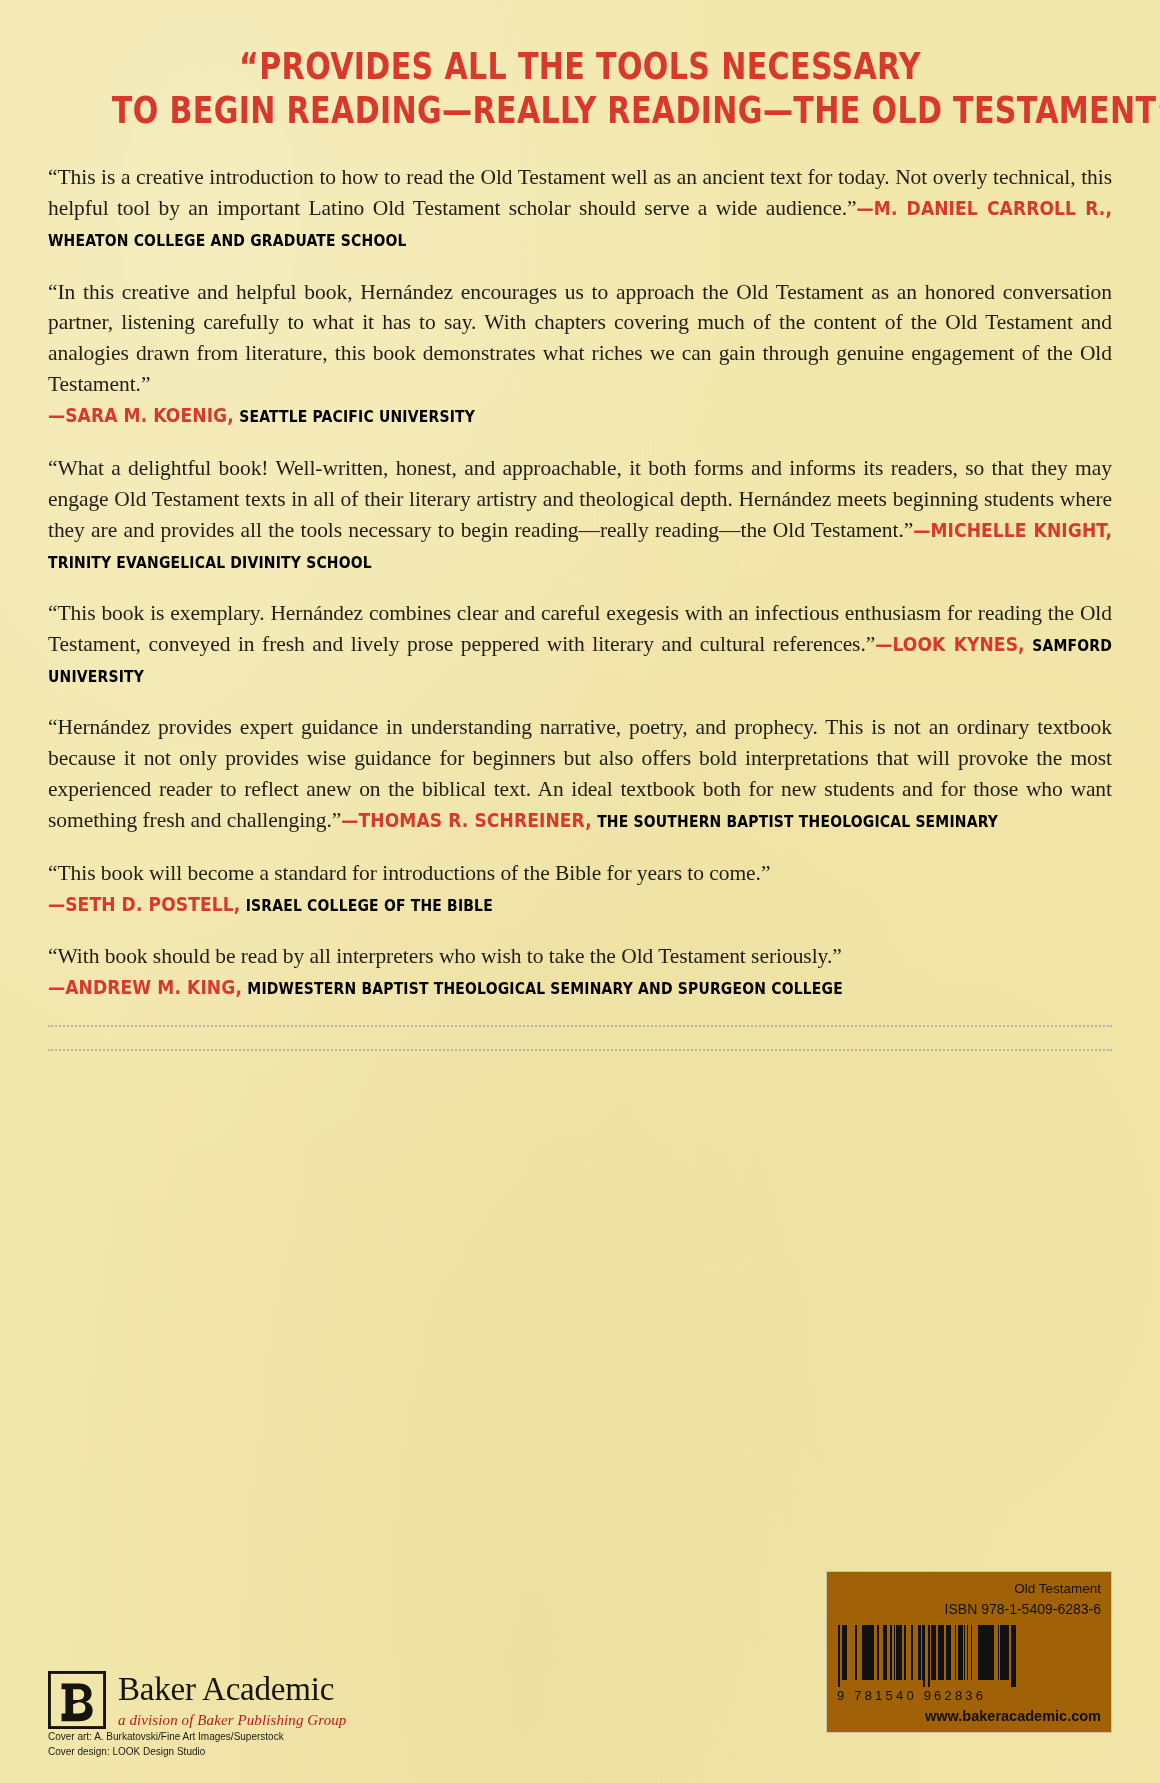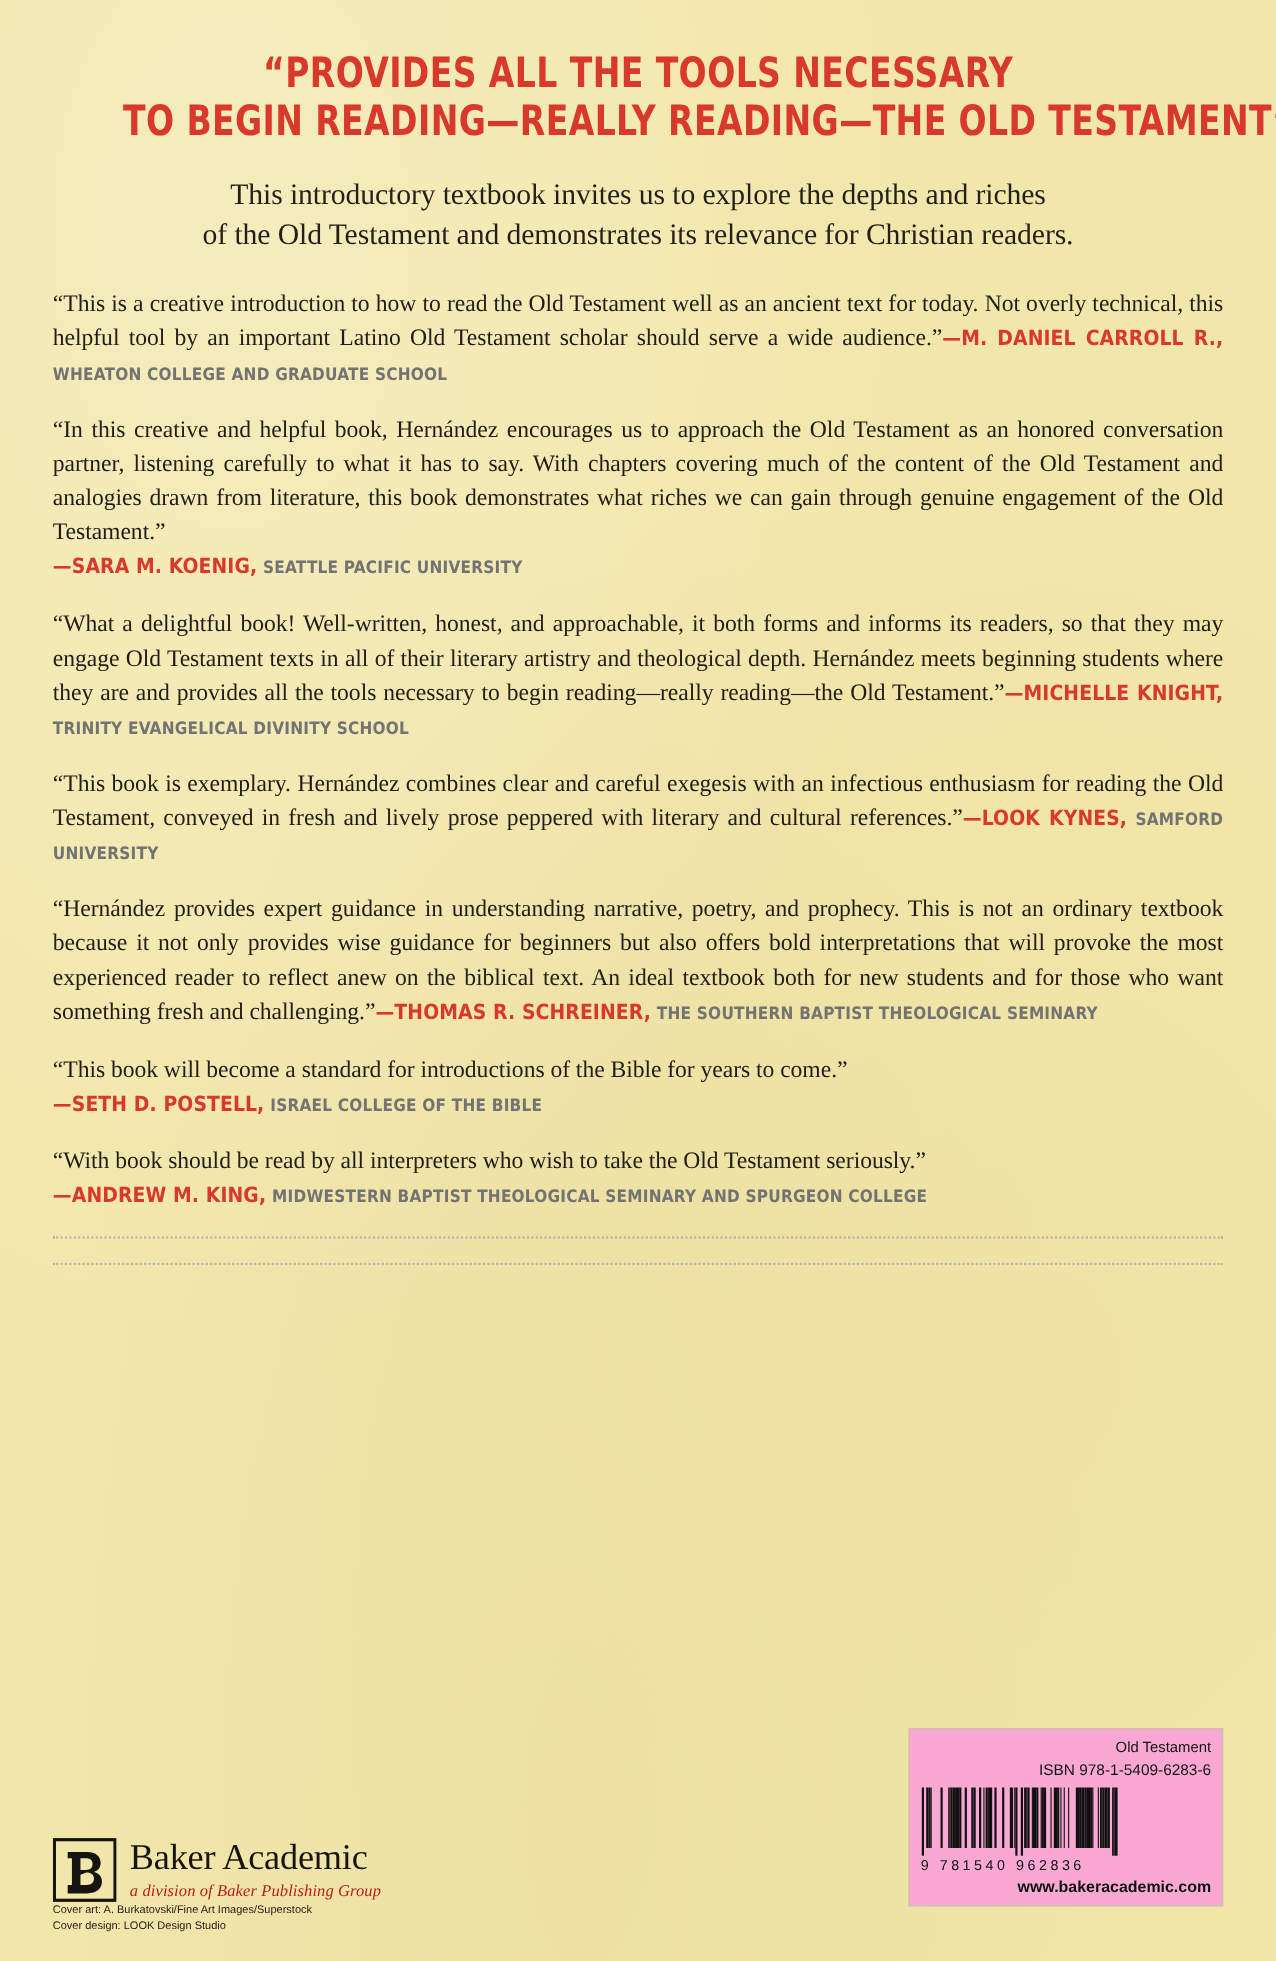--- a/index.html
+++ b/index.html
@@ -76,21 +76,21 @@
   .blurb:last-child { margin-bottom: 0; }
   .attrib-name {
     color: #d8392b;
     font-family: "Liberation Sans Narrow", "DejaVu Sans Condensed", "Liberation Sans", sans-serif;
     font-weight: bold;
     font-size: 19px;
     letter-spacing: 0.1px;
     white-space: nowrap;
   }
   .attrib-org {
-    color: #737373;
+    color: #000000;
     font-family: "Liberation Sans Narrow", "DejaVu Sans Condensed", "Liberation Sans", sans-serif;
     font-weight: bold;
     font-size: 15.5px;
     letter-spacing: 0.2px;
   }
 
   
   .dotted-rule {
     border-top: 2px dotted #9a9aa8;
     opacity: 0.62;
@@ -161,21 +161,21 @@
     margin-top: 6px;
     letter-spacing: 0.1px;
   }
 
   
   .barcode-panel {
     position: absolute;
     right: 0;
     bottom: -4px;
     width: 286px;
-    background: #f9a8d4;
+    background: #a16207;
     border: 1px solid #c8c2a6;
     box-sizing: border-box;
     padding: 8px 10px 8px 10px;
   }
   .bc-top-label {
     font-family: "Liberation Sans", sans-serif;
     font-size: 13.5px;
     text-align: right;
     color: #111;
     line-height: 1.3;
@@ -218,24 +218,20 @@
 
 <div class="paper-texture"></div>
 
 <div class="page">
 
   <div class="headline">
     <span class="hl-line">“PROVIDES ALL THE TOOLS NECESSARY</span>
     <span class="hl-line">TO BEGIN READING—REALLY READING—THE OLD TESTAMENT”</span>
   </div>
 
-  <div class="subhead">
-    <span class="sh-line">This introductory textbook invites us to explore the depths and riches</span>
-    <span class="sh-line">of the Old Testament and demonstrates its relevance for Christian readers.</span>
-  </div>
 
   <div class="blurbs">
 
     <p class="blurb">
       <span>“This is a creative introduction to how to read the Old Testament well as an ancient text for today. Not overly technical, this helpful tool by an important Latino Old Testament scholar should serve a wide audience.”</span><span class="attrib-name">—</span><span class="attrib-name">M. DANIEL CARROLL R.,</span> <span class="attrib-org">WHEATON COLLEGE AND GRADUATE SCHOOL</span>
     </p>
 
     <p class="blurb">
       <span>“In this creative and helpful book, Hernández encourages us to approach the Old Testament as an honored conversation partner, listening carefully to what it has to say. With chapters covering much of the content of the Old Testament and analogies drawn from literature, this book demonstrates what riches we can gain through genuine engagement of the Old Testament.”</span><br><span class="attrib-name">—</span><span class="attrib-name">SARA M. KOENIG,</span> <span class="attrib-org">SEATTLE PACIFIC UNIVERSITY</span>
     </p>

